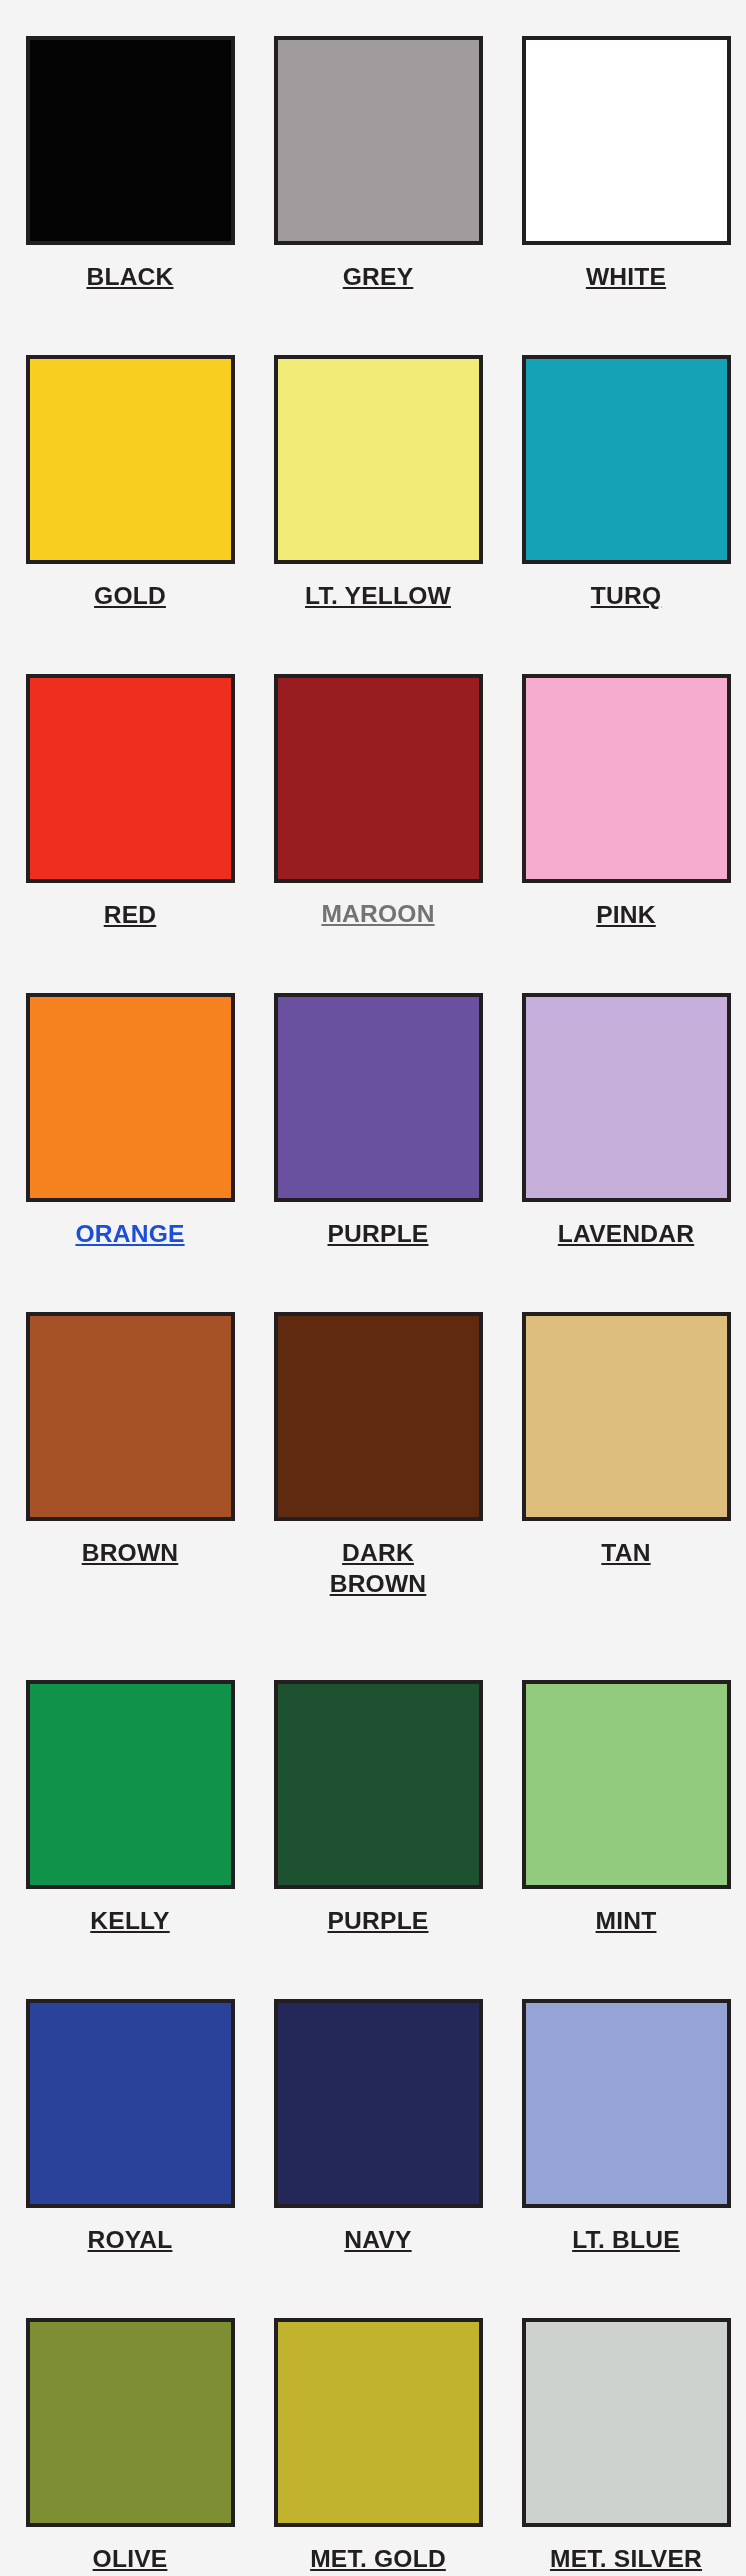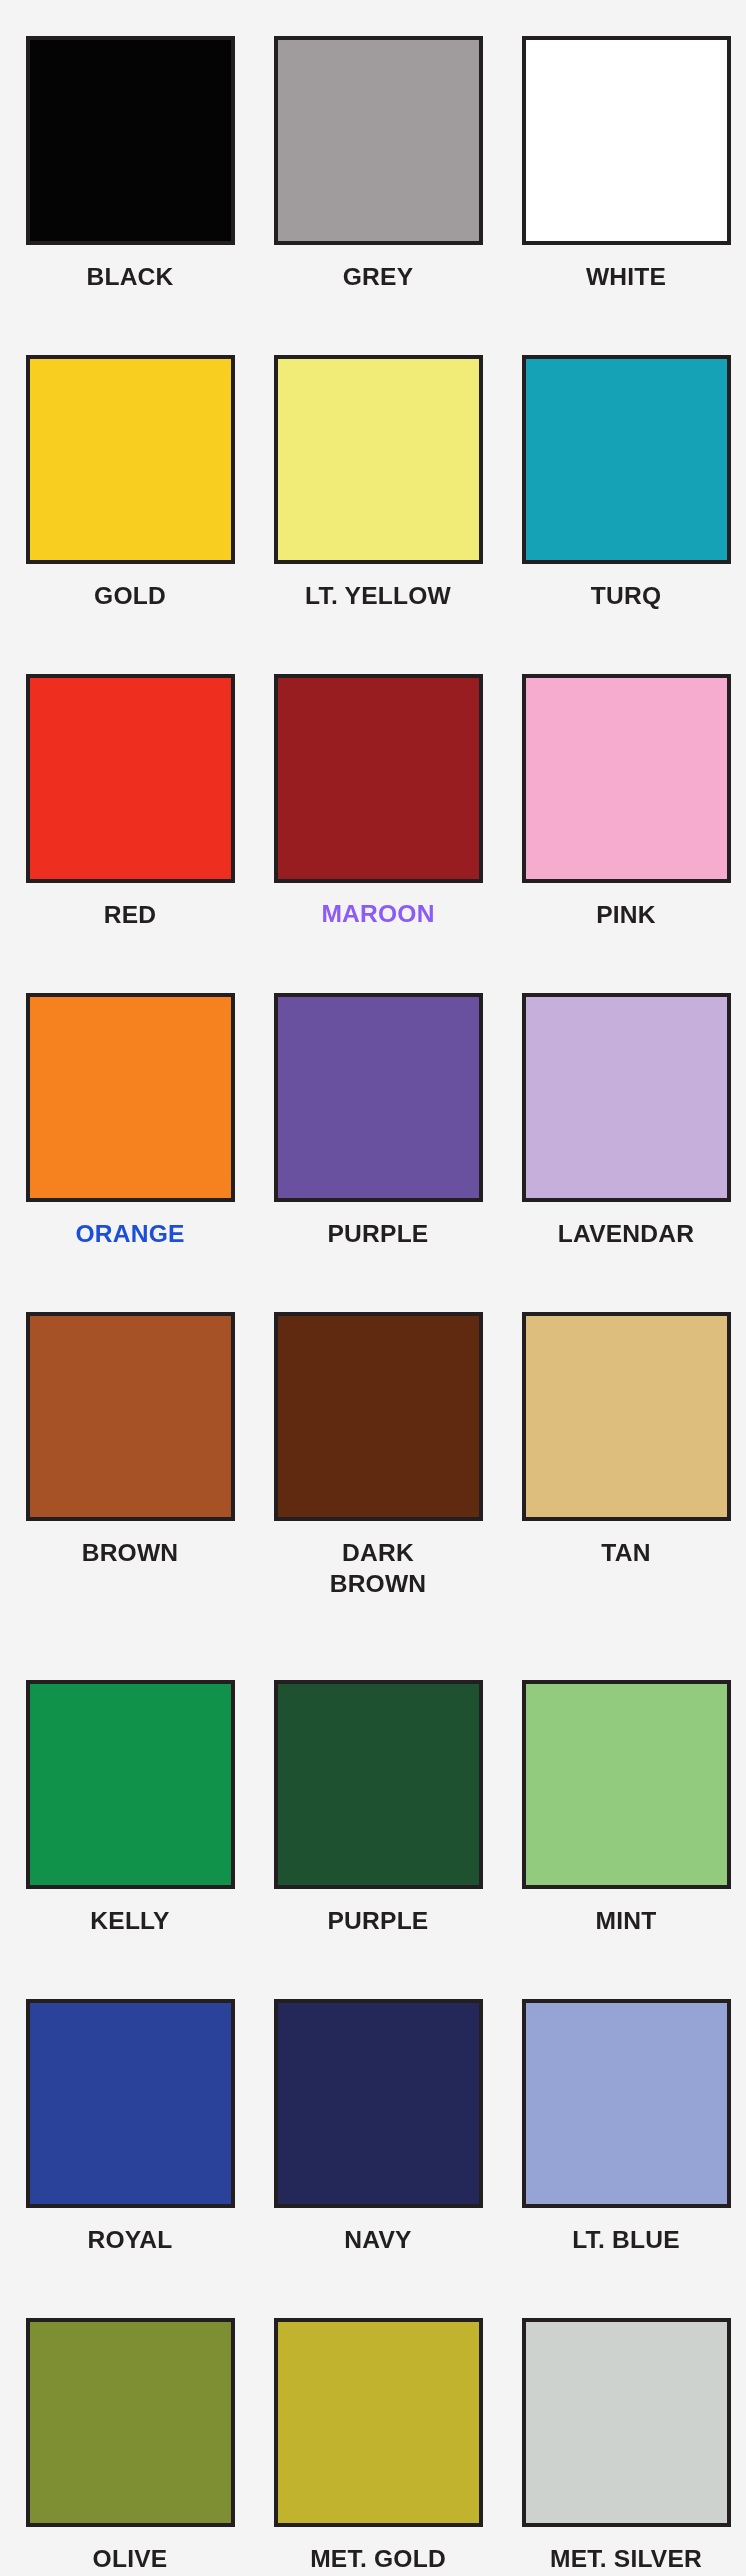--- a/index.html
+++ b/index.html
@@ -51,20 +51,21 @@
   .swatch-label {
     margin-top: 17.3px;
     font-size: 24.6px;
     font-weight: bold;
     letter-spacing: 0.2px;
     color: #231f20;
     text-align: center;
     line-height: 1.26;
     width: 209px;
     white-space: pre-line;
+    text-decoration: underline;
   }
 </style>
 </head>
 <body style="background: rgb(244, 244, 244);">
 
 <div id="swatch-grid">
     <div class="swatch-cell row-h-normal">
       <div class="swatch-chip" style="background: rgb(4, 4, 4); border-color: rgb(35, 31, 32);"></div>
       <div class="swatch-label" style="color: rgb(35, 31, 32);">BLACK</div>
     </div>
@@ -87,21 +88,21 @@
     <div class="swatch-cell row-h-normal">
       <div class="swatch-chip" style="background: rgb(22, 162, 182); border-color: rgb(35, 31, 32);"></div>
       <div class="swatch-label" style="color: rgb(35, 31, 32);">TURQ</div>
     </div>
     <div class="swatch-cell row-h-normal">
       <div class="swatch-chip" style="background: rgb(238, 46, 31); border-color: rgb(35, 31, 32);"></div>
       <div class="swatch-label" style="color: rgb(35, 31, 32);">RED</div>
     </div>
     <div class="swatch-cell row-h-normal">
       <div class="swatch-chip" style="background: rgb(152, 29, 32); border-color: rgb(35, 31, 32);"></div>
-      <div class="swatch-label" style="color: #8b5cf6; margin-top: 16px;">MAROON</div>
+      <div class="swatch-label" style="color: #737373; margin-top: 16px;">MAROON</div>
     </div>
     <div class="swatch-cell row-h-normal">
       <div class="swatch-chip" style="background: rgb(245, 172, 207); border-color: rgb(35, 31, 32);"></div>
       <div class="swatch-label" style="color: rgb(35, 31, 32);">PINK</div>
     </div>
     <div class="swatch-cell row-h-normal">
       <div class="swatch-chip" style="background: rgb(245, 130, 31); border-color: rgb(35, 31, 32);"></div>
       <div class="swatch-label" style="color: #1d4ed8;">ORANGE</div>
     </div>
     <div class="swatch-cell row-h-normal">

